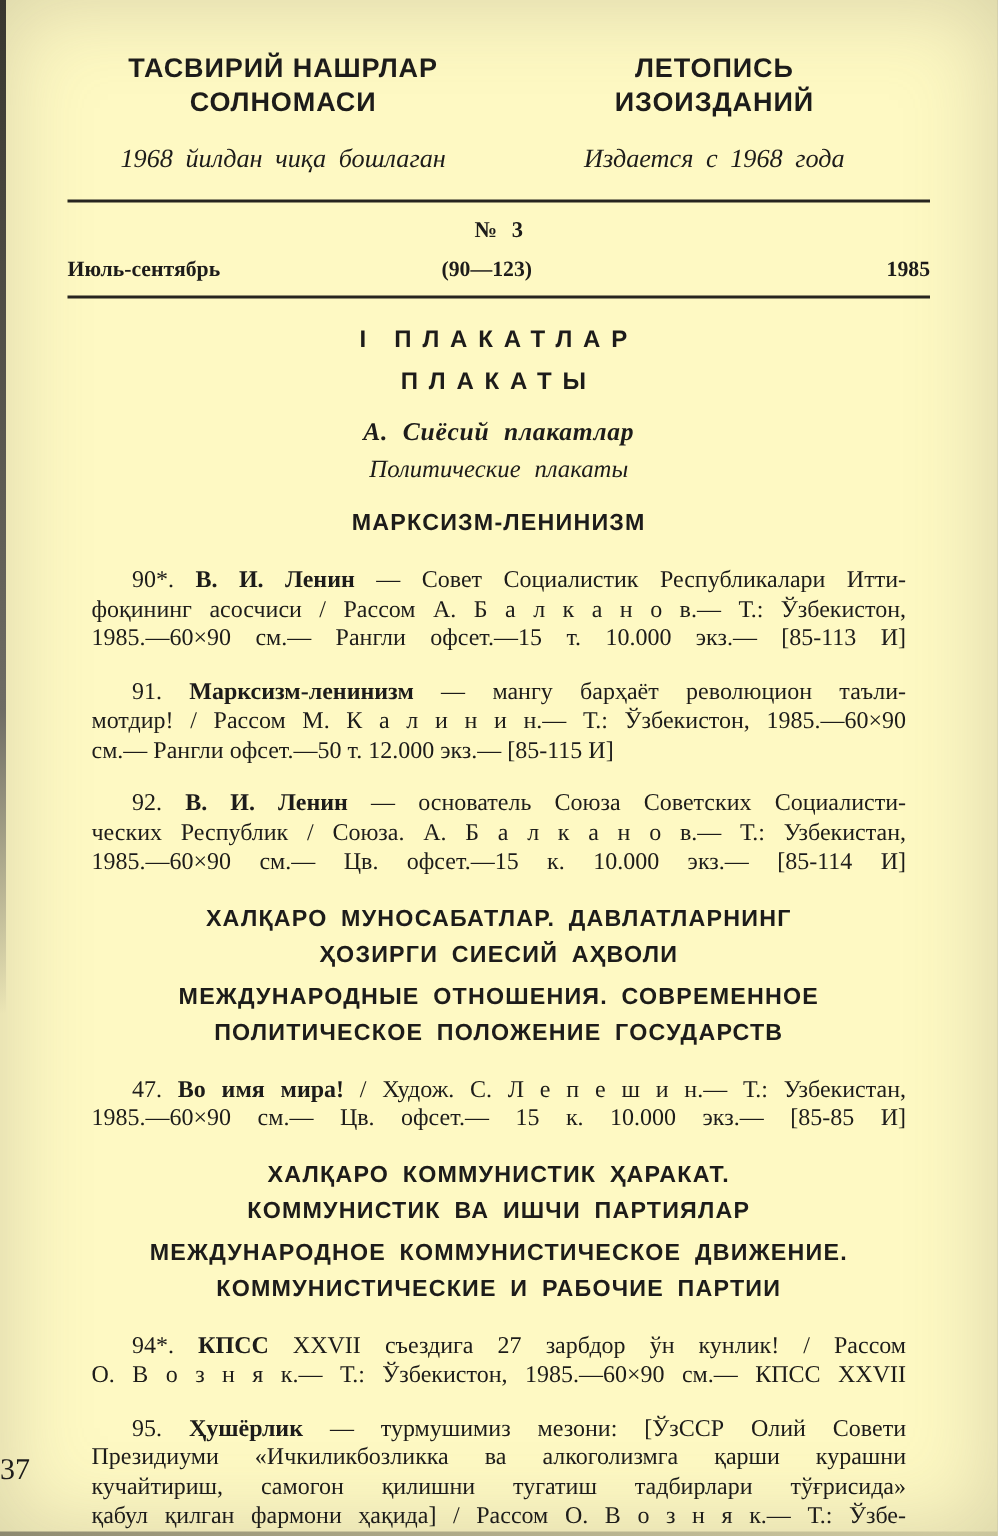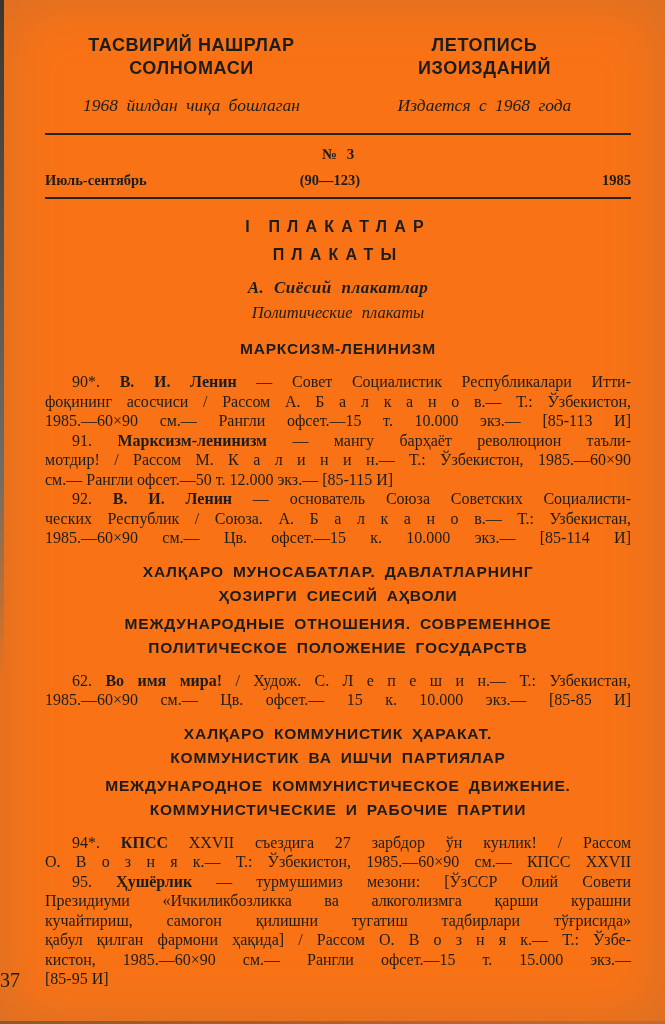--- a/index.html
+++ b/index.html
@@ -5,24 +5,24 @@
   html,body{margin:0;padding:0;}
   body{
     background:#b9b7b2;
     font-family:"Liberation Serif", serif;
     -webkit-font-smoothing:antialiased;
   }
   .page{
     position:relative;
     width:665px;height:1024px;
     margin:0 auto;
-    background:#f97316;
+    background:#fef9c3;
     box-shadow:inset 0 0 60px rgba(110,105,95,.28);
     box-sizing:border-box;
-    padding:34px 34px 0 45px;
+    padding:34px 45px 0 45px;
     overflow:hidden;
     color:#1d1c1a;
   }
   .page::before{ 
     content:"";position:absolute;left:0;top:0;width:4px;height:66%;
     background:linear-gradient(to bottom,#38362f,#6e6c64 70%,rgba(110,108,100,0));
   }
   .page::after{ 
     content:"";position:absolute;left:0;bottom:0;width:100%;height:3px;
     background:linear-gradient(to right,rgba(70,68,60,.55),rgba(70,68,60,.15));
@@ -58,21 +58,21 @@
   .subtitle-italic-bold .line{font-style:italic;font-weight:bold;font-size:17px;line-height:25px;letter-spacing:.5px;word-spacing:5px;}
   .subtitle-italic-bold{margin-top:6px;}
   .subtitle-italic .line{font-style:italic;font-size:16.5px;line-height:25px;word-spacing:5px;}
   .heading{margin-top:12px;}
   .heading .line{
     font-weight:bold;font-size:15.5px;line-height:24px;letter-spacing:.8px;word-spacing:4px;
     font-family:"Liberation Sans", sans-serif;
   }
   .heading.tight{margin-top:4px;}
   .entries{margin-top:11px;text-align:left;}
-  .entry{margin:0;}
+  .entry{margin:16px;}
   .entry-line{
     font-size:16px;line-height:19.5px;
     text-align:justify;text-align-last:justify;
     white-space:normal;
   }
   .entry-line.first{text-indent:27px;}
   .entry-line.no-fill{text-align-last:left;}
   .b{font-weight:bold;}
 
   .page-number{
@@ -148,21 +148,21 @@
       <div class="block heading">
         <div class="line">ХАЛҚАРО МУНОСАБАТЛАР. ДАВЛАТЛАРНИНГ</div>
         <div class="line">ҲОЗИРГИ СИЕСИЙ АҲВОЛИ</div>
       </div>
       <div class="block heading tight">
         <div class="line">МЕЖДУНАРОДНЫЕ ОТНОШЕНИЯ. СОВРЕМЕННОЕ</div>
         <div class="line">ПОЛИТИЧЕСКОЕ ПОЛОЖЕНИЕ ГОСУДАРСТВ</div>
       </div>
       <div class="entries">
         <div class="entry">
-          <div class="entry-line first"><span>62. </span><span class="b">Во имя мира!</span><span> / Худож. С. Л е п е ш и н.— Т.: Узбекистан,</span></div>
+          <div class="entry-line first"><span>47. </span><span class="b">Во имя мира!</span><span> / Худож. С. Л е п е ш и н.— Т.: Узбекистан,</span></div>
           <div class="entry-line"><span>1985.—60×90 см.— Цв. офсет.— 15 к. 10.000 экз.— [85-85 И]</span></div>
         </div>
       </div>
       <div class="block heading">
         <div class="line">ХАЛҚАРО КОММУНИСТИК ҲАРАКАТ.</div>
         <div class="line">КОММУНИСТИК ВА ИШЧИ ПАРТИЯЛАР</div>
       </div>
       <div class="block heading tight">
         <div class="line">МЕЖДУНАРОДНОЕ КОММУНИСТИЧЕСКОЕ ДВИЖЕНИЕ.</div>
         <div class="line">КОММУНИСТИЧЕСКИЕ И РАБОЧИЕ ПАРТИИ</div>

